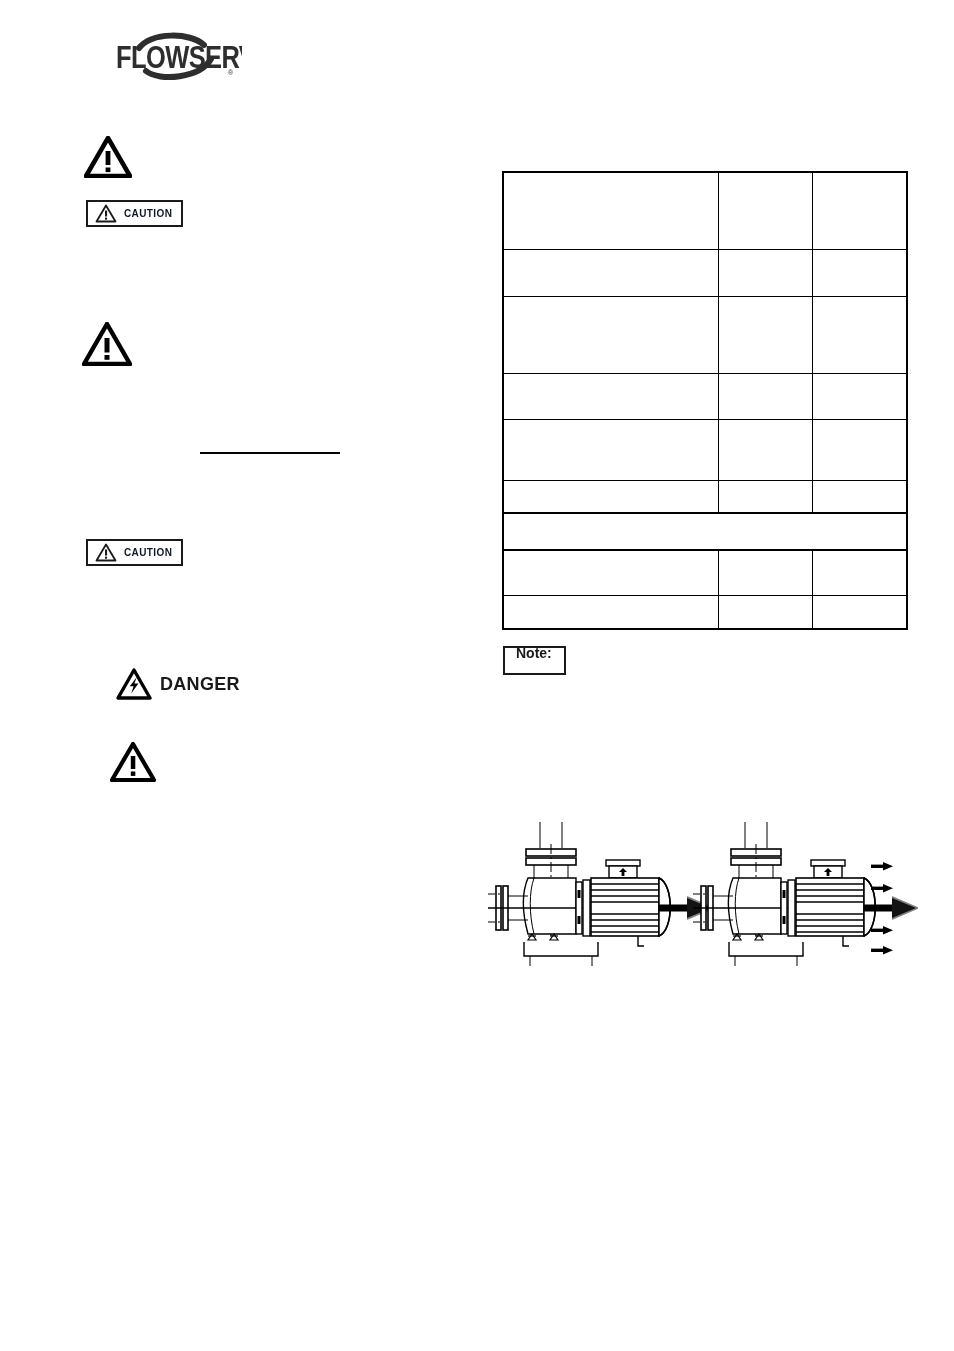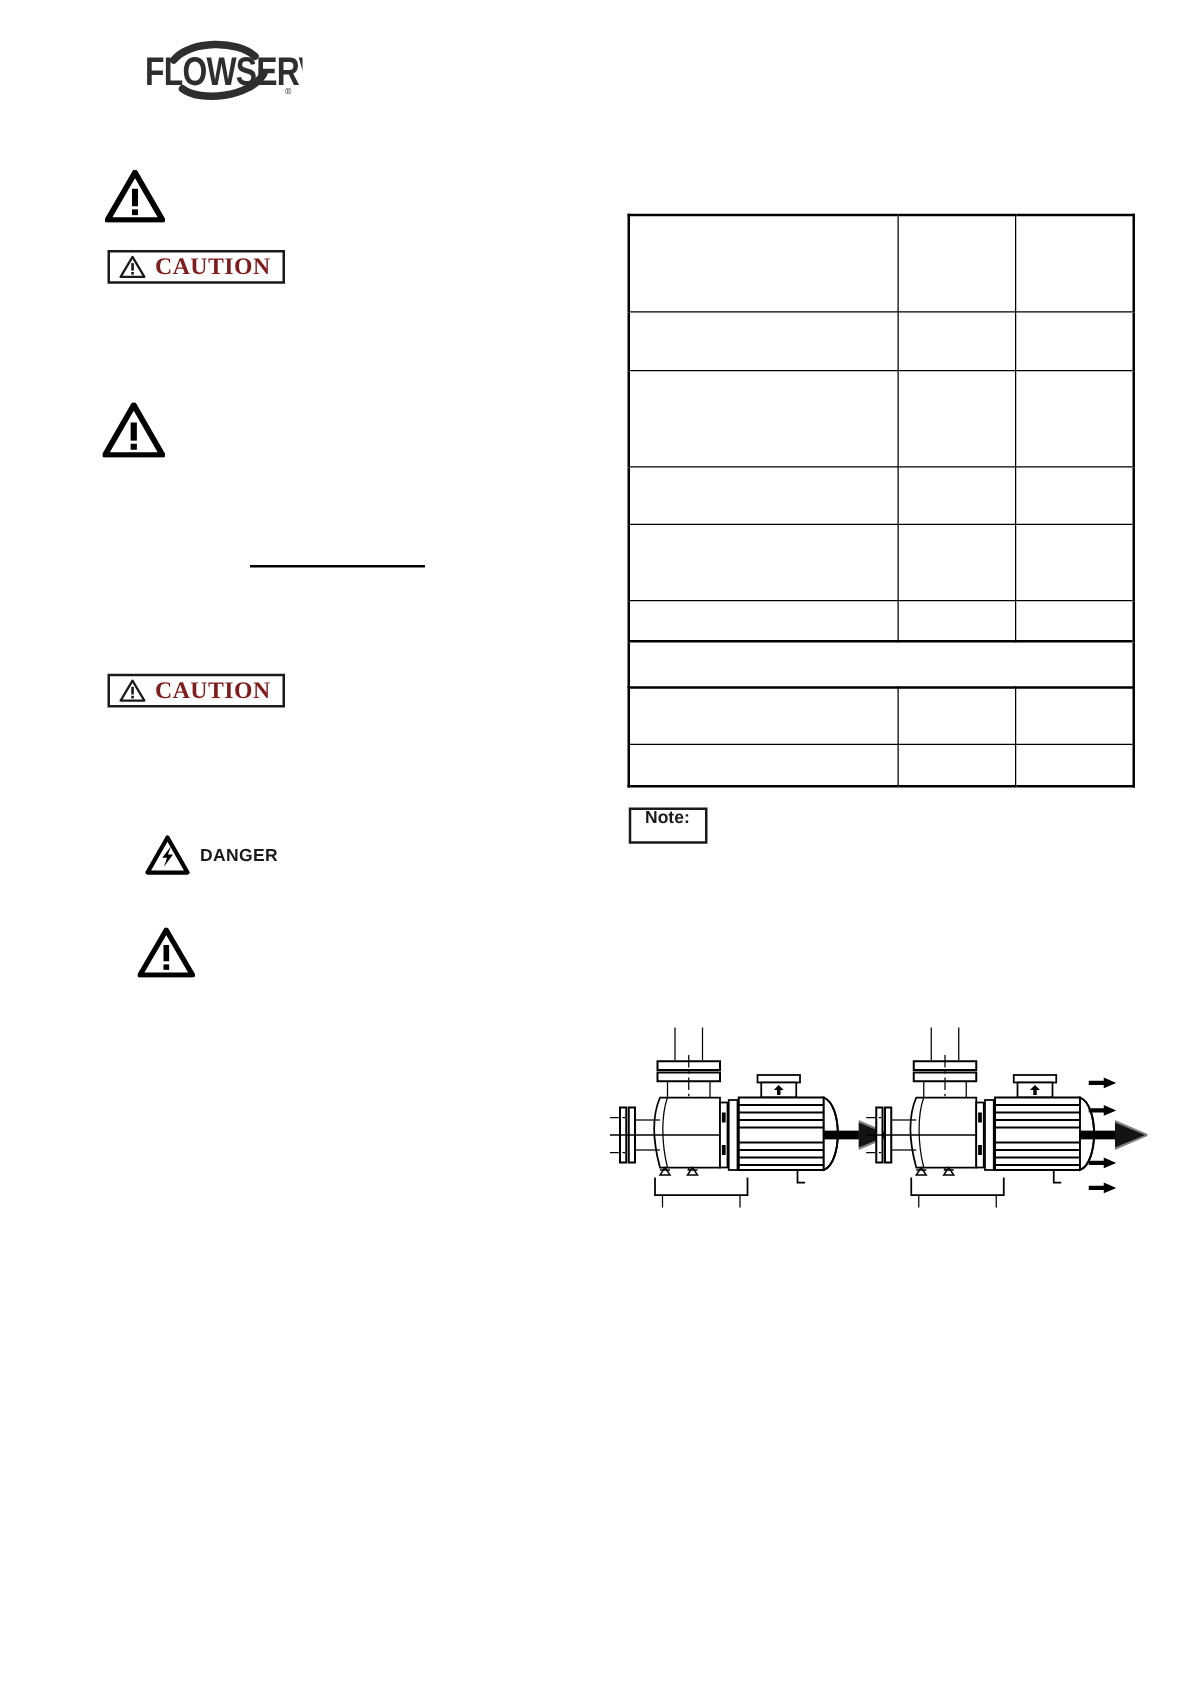--- a/index.html
+++ b/index.html
@@ -40,38 +40,38 @@
     border: 2px solid #1a1a1a;
     background: #ffffff;
     display: flex;
     align-items: center;
     gap: 7px;
     padding: 3px 9px 3px 7px;
     height: 27px;
   }
   .caution-box .mini-tri { flex: 0 0 auto; display: block; }
   .caution-label {
-    font-family: Liberation Serif, serif;
-    font-size: 19px;
+    font-family: Liberation Sans, sans-serif;
+    font-size: 10px;
     font-weight: bold;
     letter-spacing: 0.4px;
-    color: #7f1d1d;
+    color: #0f172a;
     line-height: 1;
     white-space: nowrap;
   }
 
   .danger-row {
     position: absolute;
     display: flex;
     align-items: center;
     gap: 8px;
   }
   .danger-label {
     font-family: "Liberation Sans", sans-serif;
-    font-size: 14px;
+    font-size: 18px;
     font-weight: bold;
     letter-spacing: 0.3px;
     color: #1a1a1a;
     line-height: 1;
     white-space: nowrap;
   }
 
   
   .inline-rule {
     position: absolute;

